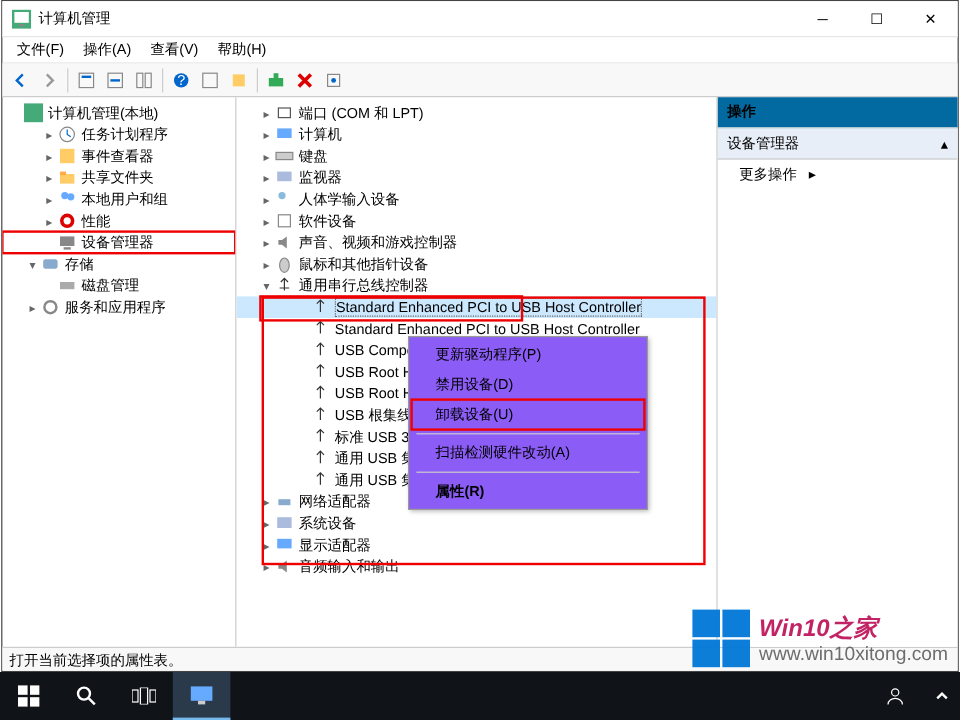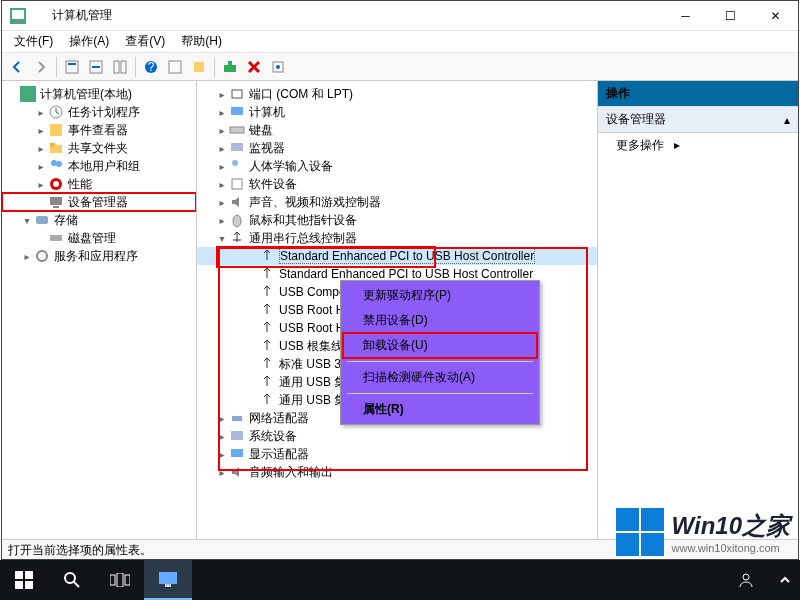--- a/index.html
+++ b/index.html
@@ -1,20 +1,20 @@
 <!DOCTYPE html>
 <html><head>
 <meta charset="utf-8">
 <style>
 * { margin: 0; padding: 0; box-sizing: border-box; font-family: "Microsoft YaHei", "Segoe UI", sans-serif; font-size: 12px; }
 body { background: #fff; width: 800px; height: 600px; overflow: hidden; position: relative; }
 
 .window { border: 1px solid #444; width: 798px; height: 560px; position: absolute; top: 0; left: 1px; background: #fff; }
 
-.titlebar { height: 30px; background: #fff; display: flex; align-items: center; padding-left: 8px; border-bottom: 1px solid #e5e5e5; gap: 20px; }
+.titlebar { height: 30px; background: #fff; display: flex; align-items: center; padding-left: 8px; border-bottom: 1px solid #e5e5e5; }
 .titlebar .icon { width: 16px; height: 16px; margin-right: 6px; }
 .titlebar .title { flex: 1; }
 .titlebar .controls { display: flex; }
 .titlebar .controls div { width: 45px; height: 29px; display: flex; align-items: center; justify-content: center; }
 
 .menubar { height: 22px; display: flex; align-items: flex-end; padding: 0 6px; gap: 4px; border-bottom: 1px solid #e5e5e5; }
 .menubar span { padding: 2px 6px; }
 
 .toolbar { height: 28px; display: flex; align-items: center; padding: 0 4px; gap: 2px; border-bottom: 1px solid #ccc; background: #f8f8f8; }
 .toolbar .btn { width: 22px; height: 22px; display: flex; align-items: center; justify-content: center; border: 1px solid transparent; }
@@ -54,22 +54,22 @@
 .context-menu .highlight-red { outline: 2px solid #e00; }
 
 .statusbar { height: 20px; border-top: 1px solid #ccc; padding: 2px 6px; background: #f8f8f8; }
 
 .usb-box { position: absolute; left: 218px; top: 247px; width: 370px; height: 224px; border: 2px solid #e00; pointer-events: none; }
 .usb-header-box { position: absolute; left: 216px; top: 246px; width: 220px; height: 22px; border: 2px solid #e00; pointer-events: none; }
 
 .watermark { position: absolute; right: 10px; bottom: 44px; display: flex; align-items: center; gap: 8px; opacity: 0.95; }
 .watermark .winlogo { width: 48px; height: 48px; display: grid; grid-template: 1fr 1fr / 1fr 1fr; gap: 2px; }
 .watermark .winlogo div { background: #0078d7; }
-.watermark .text1 { font-size: 24px; font-style: italic; font-weight: bold; color: #0f172a; }
-.watermark .text2 { font-size: 11px; color: #666; }
+.watermark .text1 { font-size: 20px; font-style: italic; font-weight: bold; color: #be185d; }
+.watermark .text2 { font-size: 16px; color: #666; }
 
 .taskbar { position: absolute; bottom: 0; left: 0; width: 800px; height: 40px; background: #101318; display: flex; align-items: center; }
 .taskbar .tbtn { width: 48px; height: 40px; display: flex; align-items: center; justify-content: center; color: #fff; }
 .taskbar .tbtn.active { background: #2a3a4a; border-bottom: 2px solid #76b9ed; }
 .taskbar .spacer { flex: 1; }
 
 svg { display: block; }
 </style>
 </head>
 <body>

